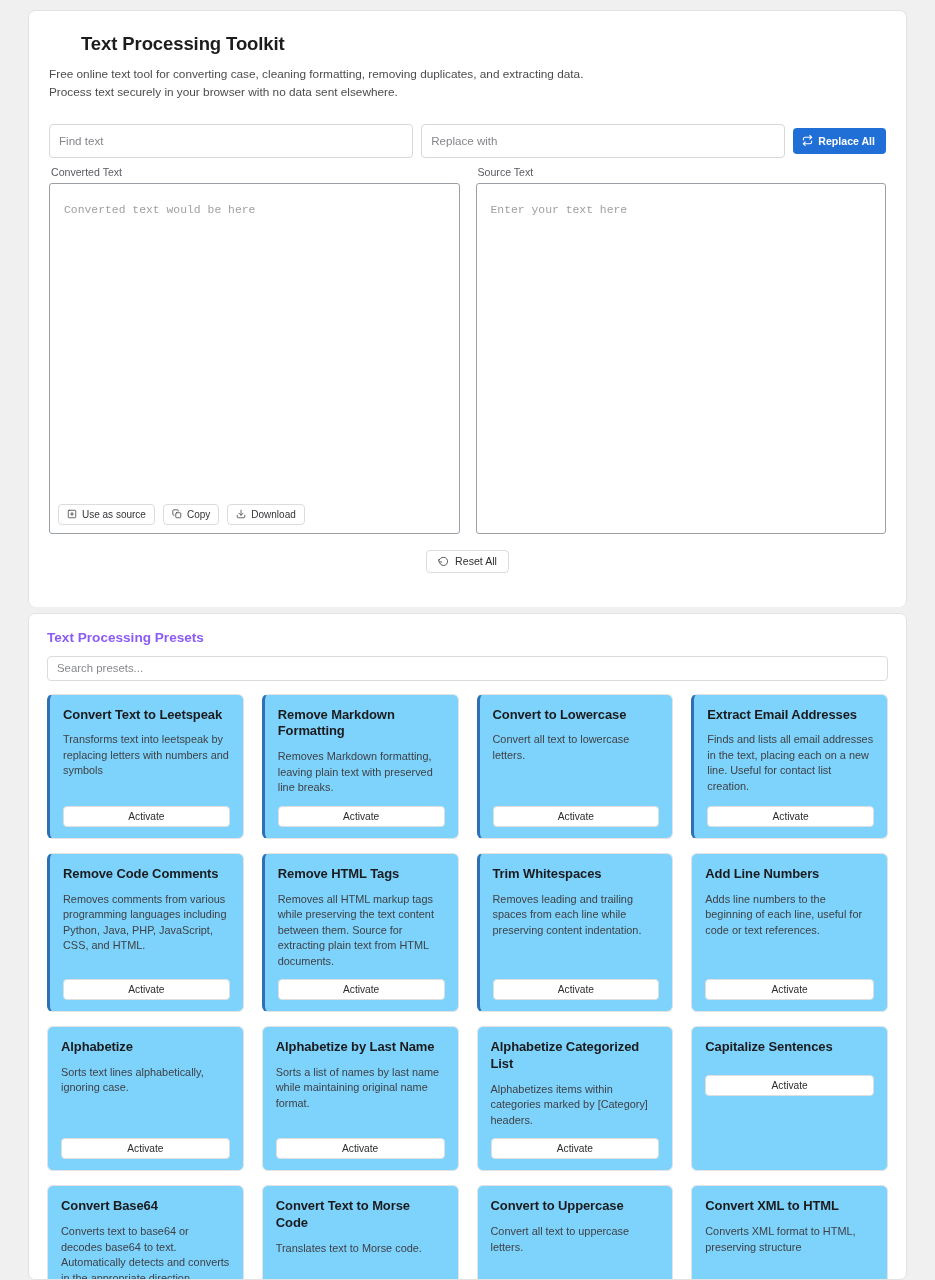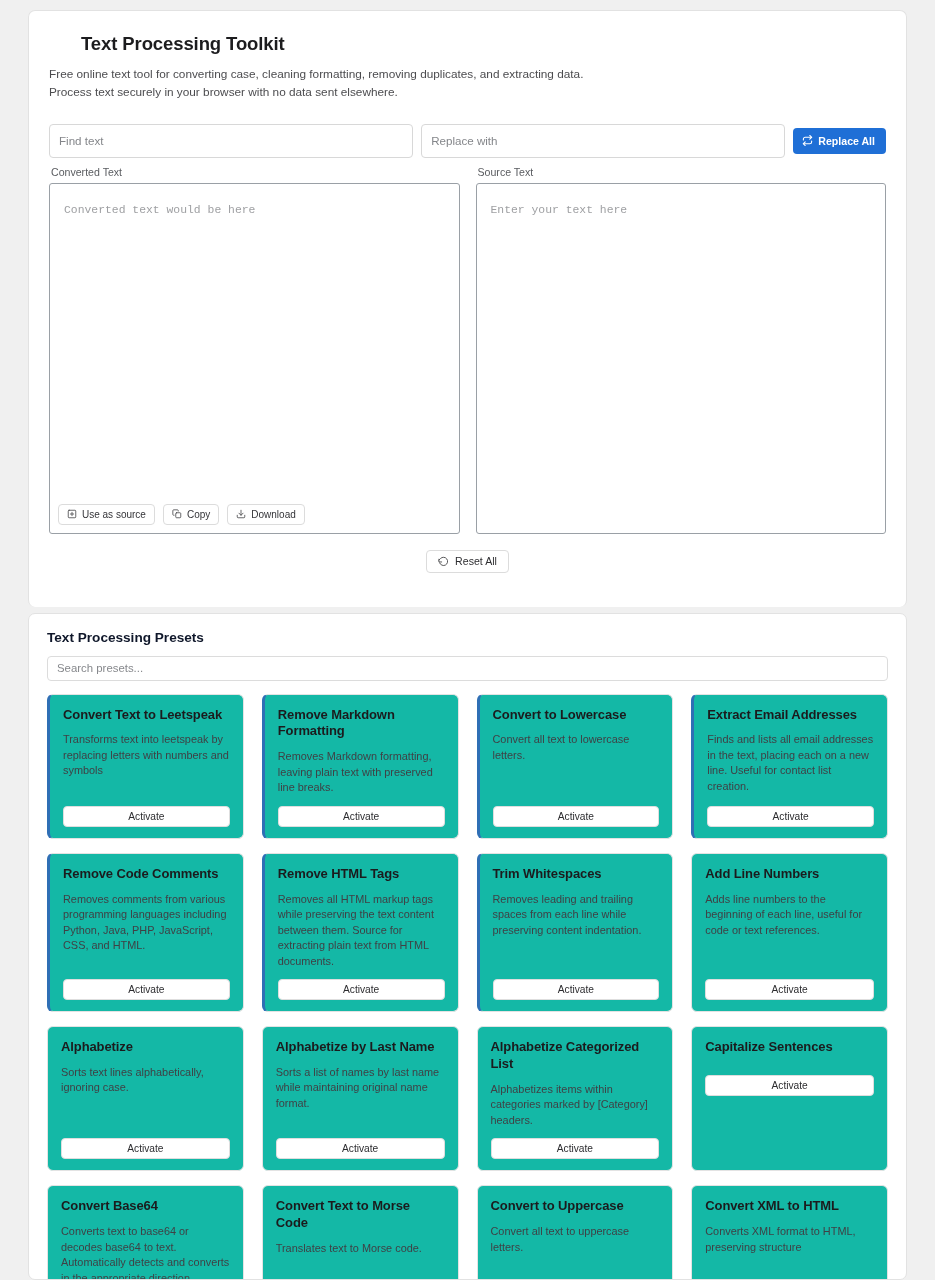--- a/index.html
+++ b/index.html
@@ -177,21 +177,21 @@
   .presets-panel {
     margin-top: 6px;
     padding: 16px 10px 10px 10px;
     flex: 1 1 auto;
     overflow: hidden;
   }
 
   .presets-title {
     font-size: 13.6px;
     font-weight: bold;
-    color: #0f172a;
+    color: #8b5cf6;
     padding: 0 8px 11px 8px;
   }
 
   .search-wrap { padding: 0 8px 13px 8px; }
 
   .search-input {
     width: 100%;
     height: 25px;
     border: 1px solid #dcdcdc;
     border-radius: 4px;
@@ -205,21 +205,21 @@
   .search-input::placeholder { color: #86888c; }
 
   .grid {
     display: grid;
     grid-template-columns: repeat(4, 1fr);
     gap: 14px 18px;
     padding: 0 8px;
   }
 
   .card {
-    background: #14b8a6;
+    background: #7dd3fc;
     border: 1px solid #e3e3e3;
     border-radius: 6px;
     padding: 12px 13px 11px 13px;
     display: flex;
     flex-direction: column;
     min-height: 136px;
     position: relative;
     overflow: hidden;
   }
 

